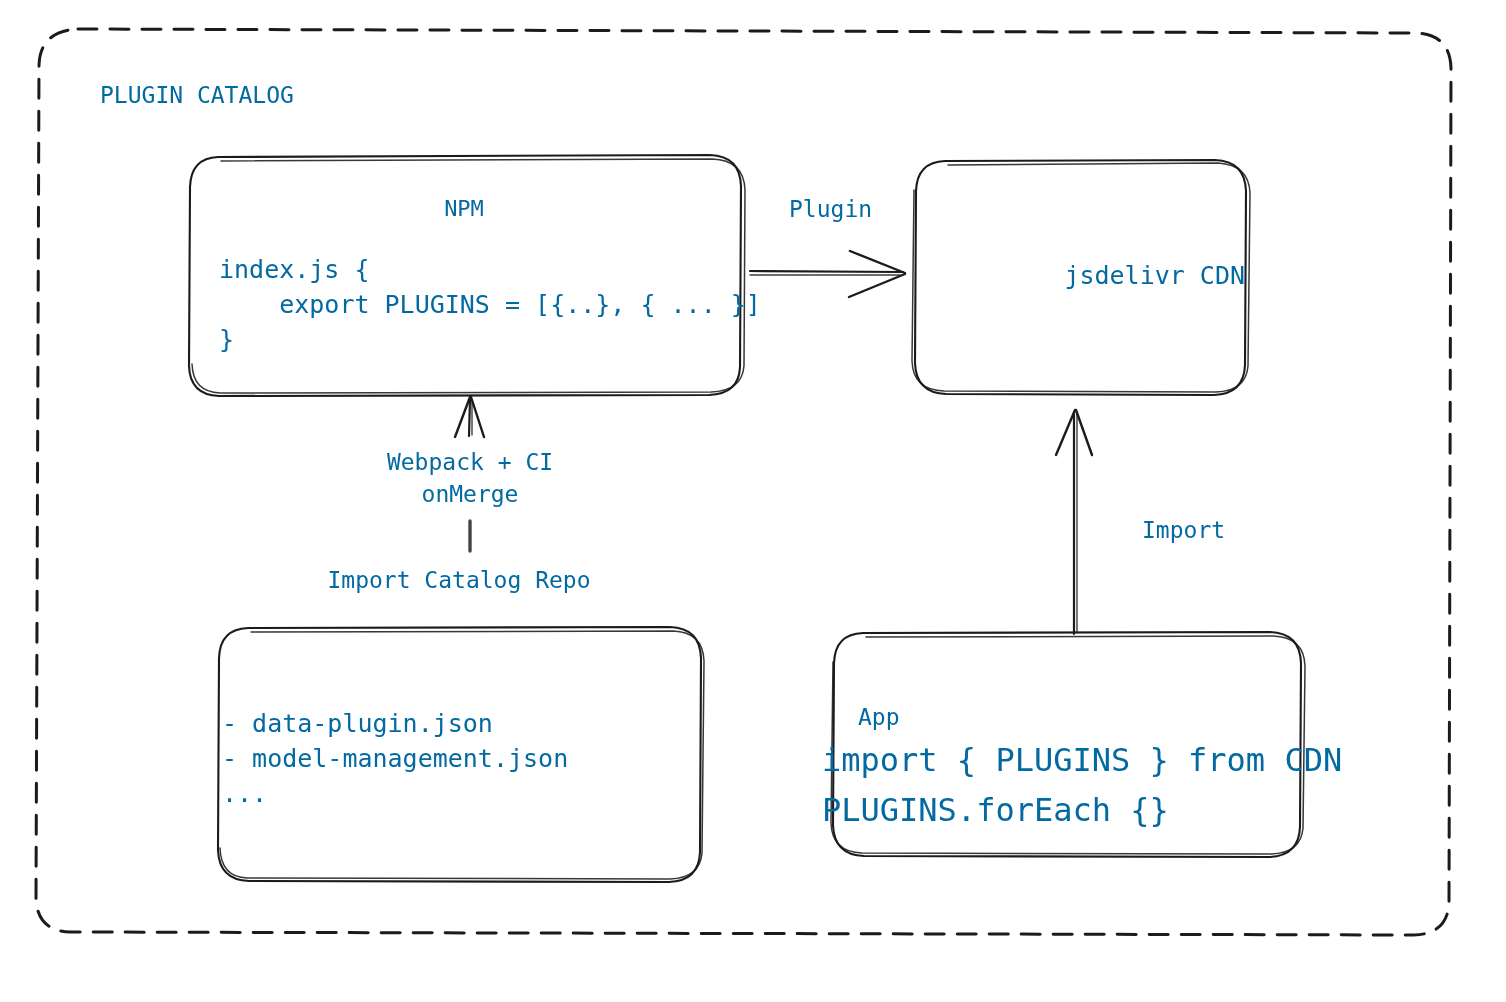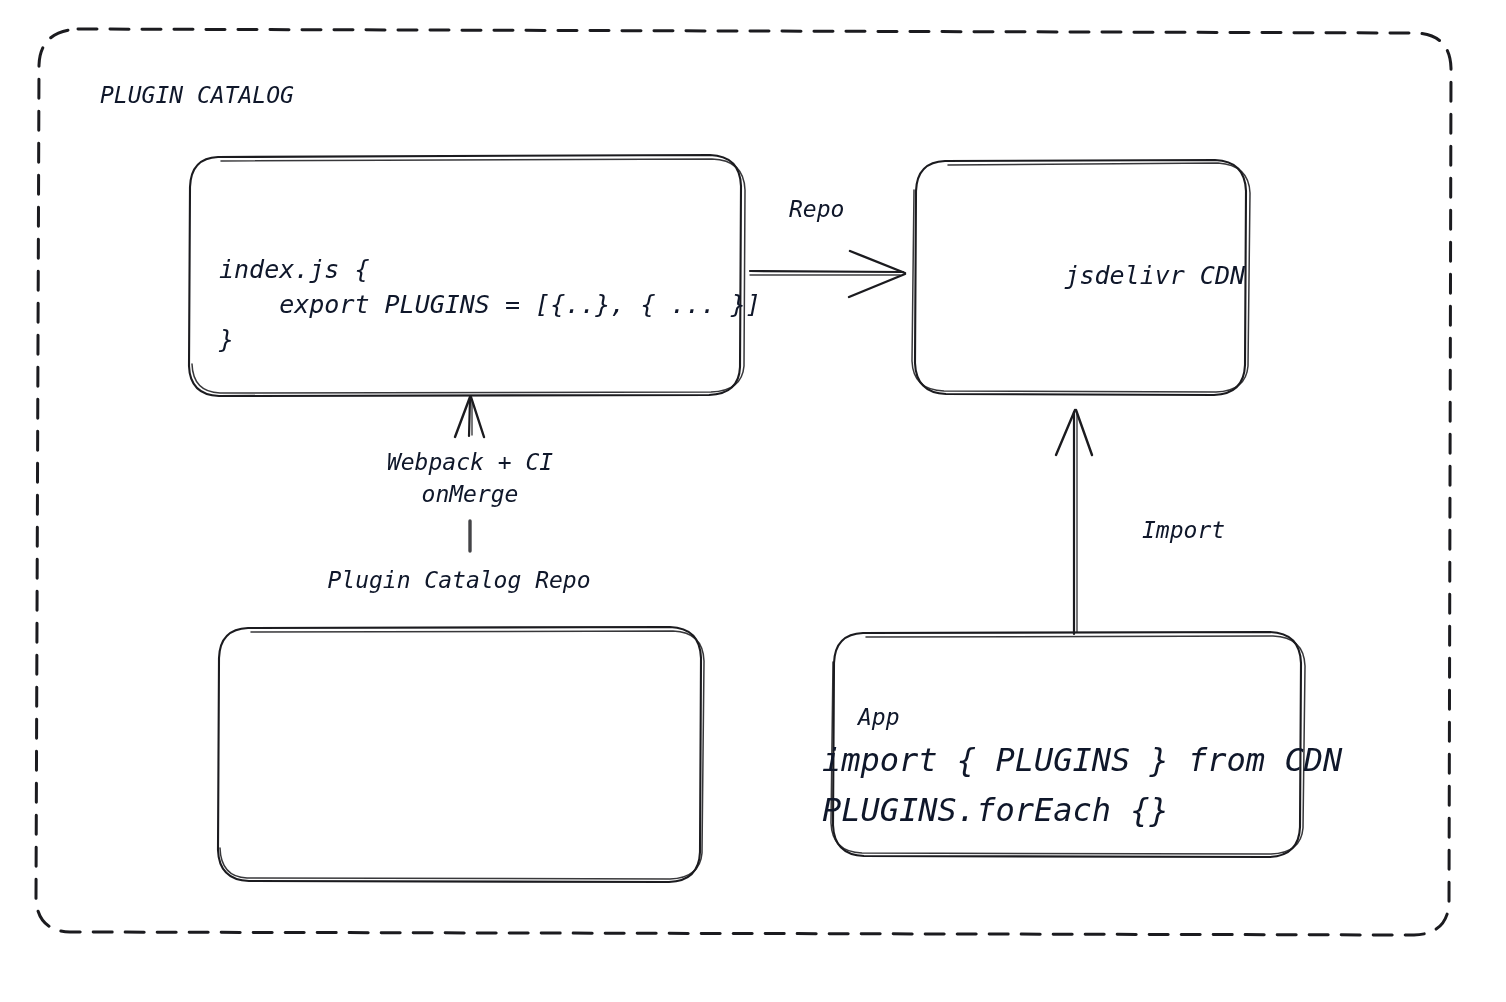--- a/index.html
+++ b/index.html
@@ -56,23 +56,22 @@
   }
   .tick-line {
     stroke-width: 3.4;
     opacity: 0.82;
   }
 
   .txt {
     position: absolute;
     white-space: pre;
     font-family: "DejaVu Sans Mono", "Liberation Mono", monospace;
-    color: #0f172a;
+    color: #0369a1;
     letter-spacing: 0px;
-    font-style: italic;
   }
   .group-title {
     left: 100px;
     top: 82px;
     font-size: 23px;
   }
   .npm-title {
     left: 188px;
     top: 196px;
     width: 552px;
@@ -185,35 +184,39 @@
     <g>
       <path class="stroke arrow-line" d="M1074,634 L1074,412"></path>
       <path class="stroke arrow-line-thin" d="M1077,632 L1077,414"></path>
       <path class="stroke arrow-head" d="M1056,455 L1075,410"></path>
       <path class="stroke arrow-head" d="M1092,455 L1076,410"></path>
     </g>
   </svg>
 
   <div class="txt group-title">PLUGIN CATALOG</div>
 
+  <div class="txt npm-title">NPM</div>
 
   <div class="txt npm-code">index.js {
     export PLUGINS = [{..}, { ... }]
 }</div>
 
   <div class="txt cdn-title">jsdelivr CDN</div>
 
-  <div class="txt cache-label">Repo</div>
+  <div class="txt cache-label">Plugin</div>
 
   <div class="txt webpack-label">Webpack + CI
 onMerge</div>
 
   <div class="txt import-label">Import</div>
 
-  <div class="txt repo-title">Plugin Catalog Repo</div>
-
+  <div class="txt repo-title">Import Catalog Repo</div>
+
+  <div class="txt repo-code">- data-plugin.json
+- model-management.json
+...</div>
 
   <div class="txt app-title">App</div>
 
   <div class="txt app-code">import { PLUGINS } from CDN
 PLUGINS.forEach {}</div>
 
 </div>
 
 </body></html>

